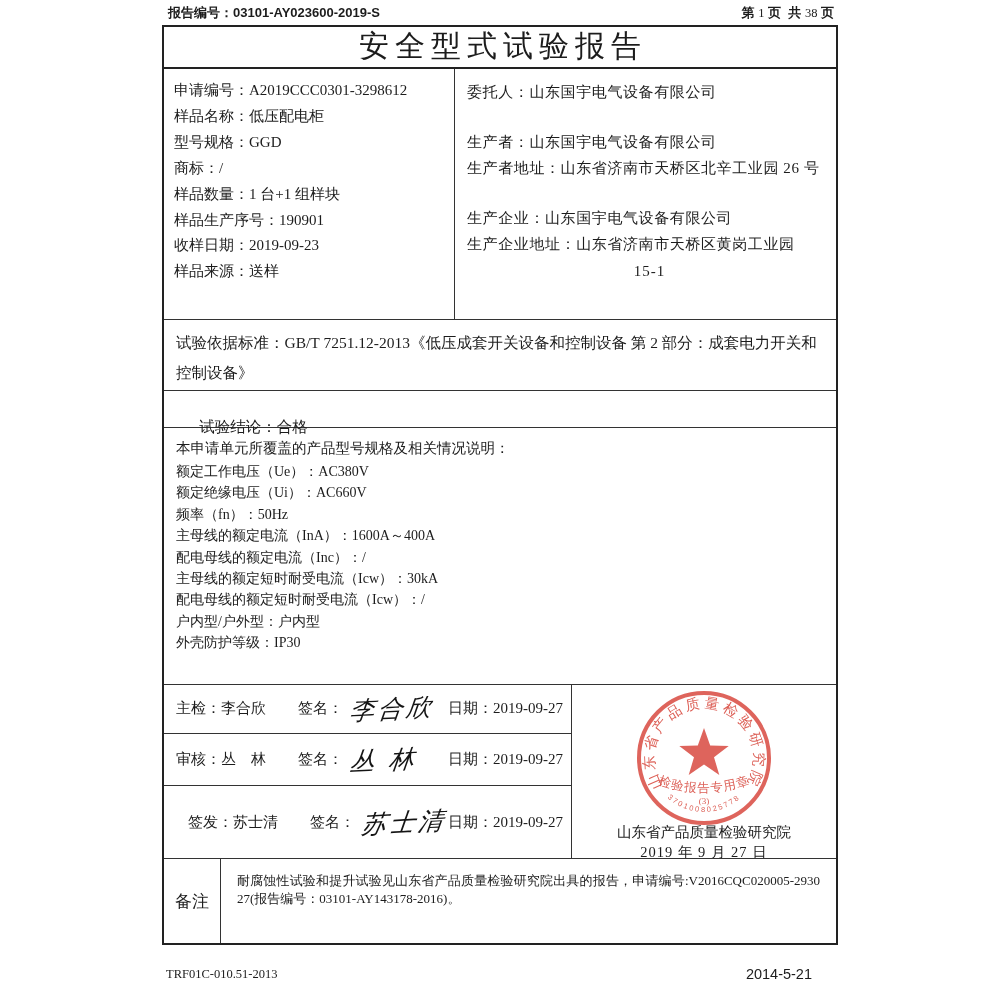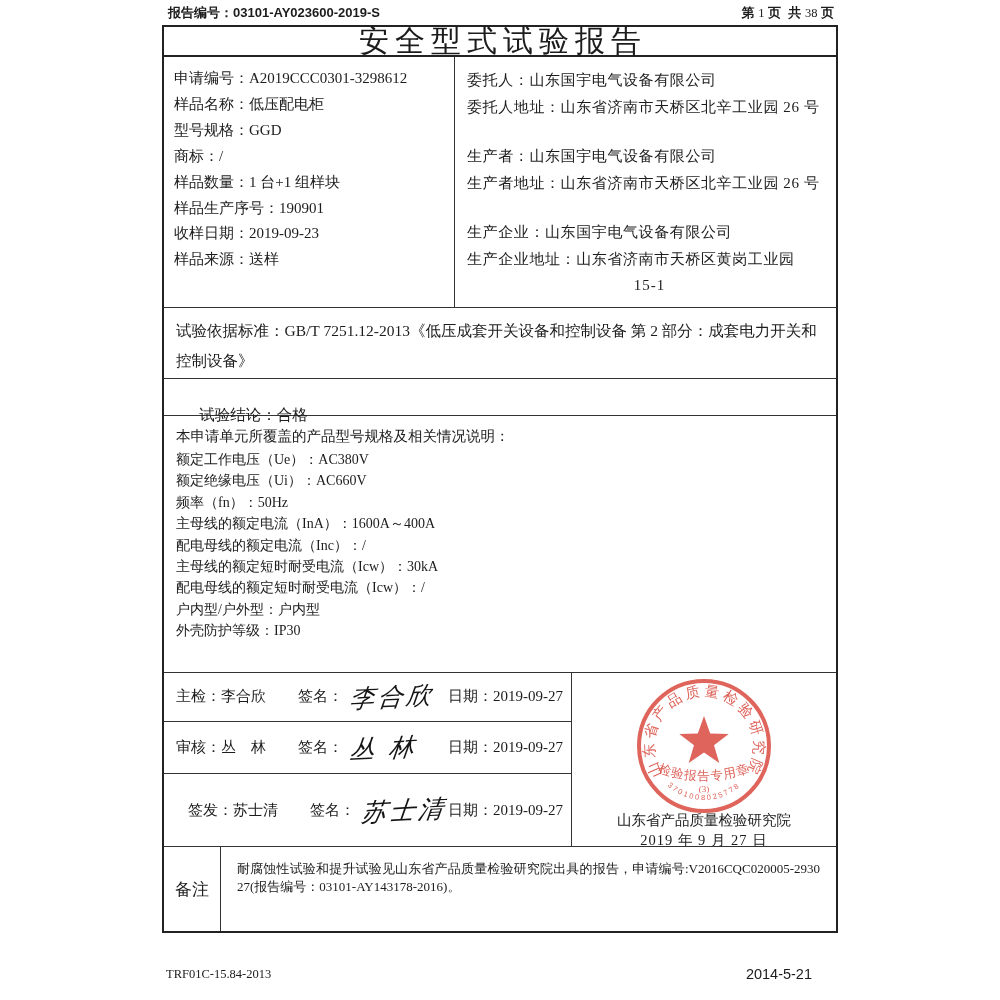--- a/index.html
+++ b/index.html
@@ -5,21 +5,21 @@
   * { margin:0; padding:0; box-sizing:border-box; }
   html,body { width:1000px; height:1000px; background:#ffffff; }
   body { font-family:"Liberation Serif","DejaVu Serif",serif; color:#1c1c1c; position:relative; }
   .doc { position:absolute; left:162px; top:2px; width:676px; }
 
   .page-header { display:flex; justify-content:space-between; align-items:flex-end;
     font-family:"Liberation Sans","DejaVu Sans",sans-serif; font-weight:bold;
     font-size:13px; padding:2px 4px 3px 6px; white-space:pre; }
   .page-header .num { font-family:"Liberation Serif","DejaVu Serif",serif; font-weight:normal; font-size:12.5px; }
 
-  .title-box { border:2px solid #222; height:32px; display:flex; align-items:center; justify-content:center; }
+  .title-box { border:2px solid #222; height:44px; display:flex; align-items:flex-end; justify-content:center; }
   .title-box h1 { font-size:30px; font-weight:normal; letter-spacing:6px; text-indent:6px; }
 
   .sheet { border:2px solid #222; border-top:none; }
   .row { border-bottom:1px solid #333; }
   .row:last-child { border-bottom:none; }
 
   
   .sec1 { display:flex; height:251px; }
   .sec1 .cell-left { width:291px; border-right:1px solid #333; padding:9px 6px 4px 10px; font-size:15px; }
   .sec1 .cell-left .line { line-height:25.9px; white-space:pre; }
@@ -92,21 +92,20 @@
         <div class="line"><span>型号规格：</span><span>GGD</span></div>
         <div class="line"><span>商标：</span><span>/</span></div>
         <div class="line"><span>样品数量：</span><span>1 台+1 组样块</span></div>
         <div class="line"><span>样品生产序号：</span><span>190901</span></div>
         <div class="line"><span>收样日期：</span><span>2019-09-23</span></div>
         <div class="line"><span>样品来源：</span><span>送样</span></div>
       </div>
       <div class="cell-right">
         <div class="grp">
           <div class="line"><span>委托人：</span><span>山东国宇电气设备有限公司</span></div>
-          <div class="line"><span>委托人地址：</span><span>山东省济南市天桥区北辛工业园 26 号</span></div>
         </div>
         <div class="grp">
           <div class="line"><span>生产者：</span><span>山东国宇电气设备有限公司</span></div>
           <div class="line"><span>生产者地址：</span><span>山东省济南市天桥区北辛工业园 26 号</span></div>
         </div>
         <div class="grp">
           <div class="line"><span>生产企业：</span><span>山东国宇电气设备有限公司</span></div>
           <div class="line"><span>生产企业地址：</span><span>山东省济南市天桥区黄岗工业园</span></div>
           <div class="line indent">15-1</div>
         </div>
@@ -187,15 +186,15 @@
 
     <div class="row sec6">
       <div class="remark-label">备注</div>
       <div class="remark-text">耐腐蚀性试验和提升试验见山东省产品质量检验研究院出具的报告，申请编号:V2016CQC020005-293027(报告编号：03101-AY143178-2016)。</div>
     </div>
 
   </div>
 </div>
 
 <div class="footer">
-  <span class="f-left">TRF01C-15.84-2013</span>
+  <span class="f-left">TRF01C-010.51-2013</span>
   <span class="f-right">2014-5-21</span>
 </div>
 
 </body></html>

